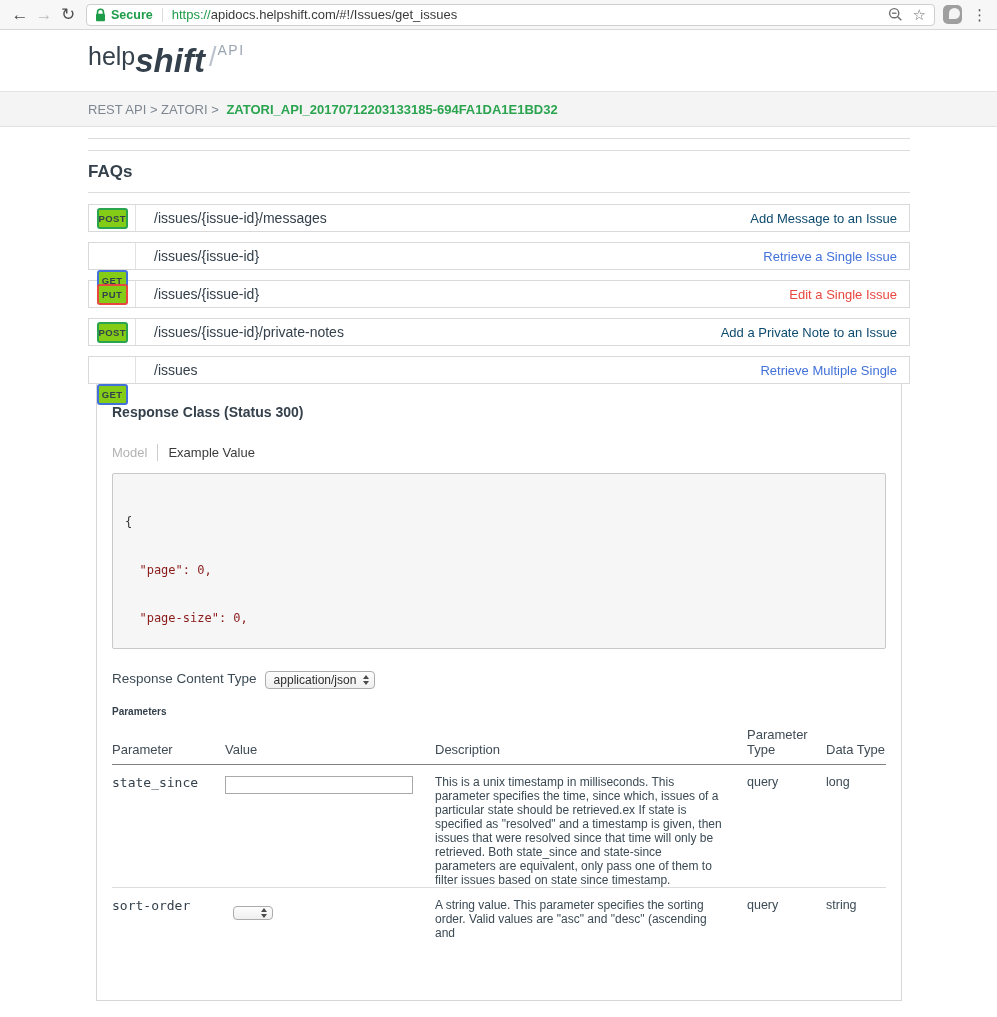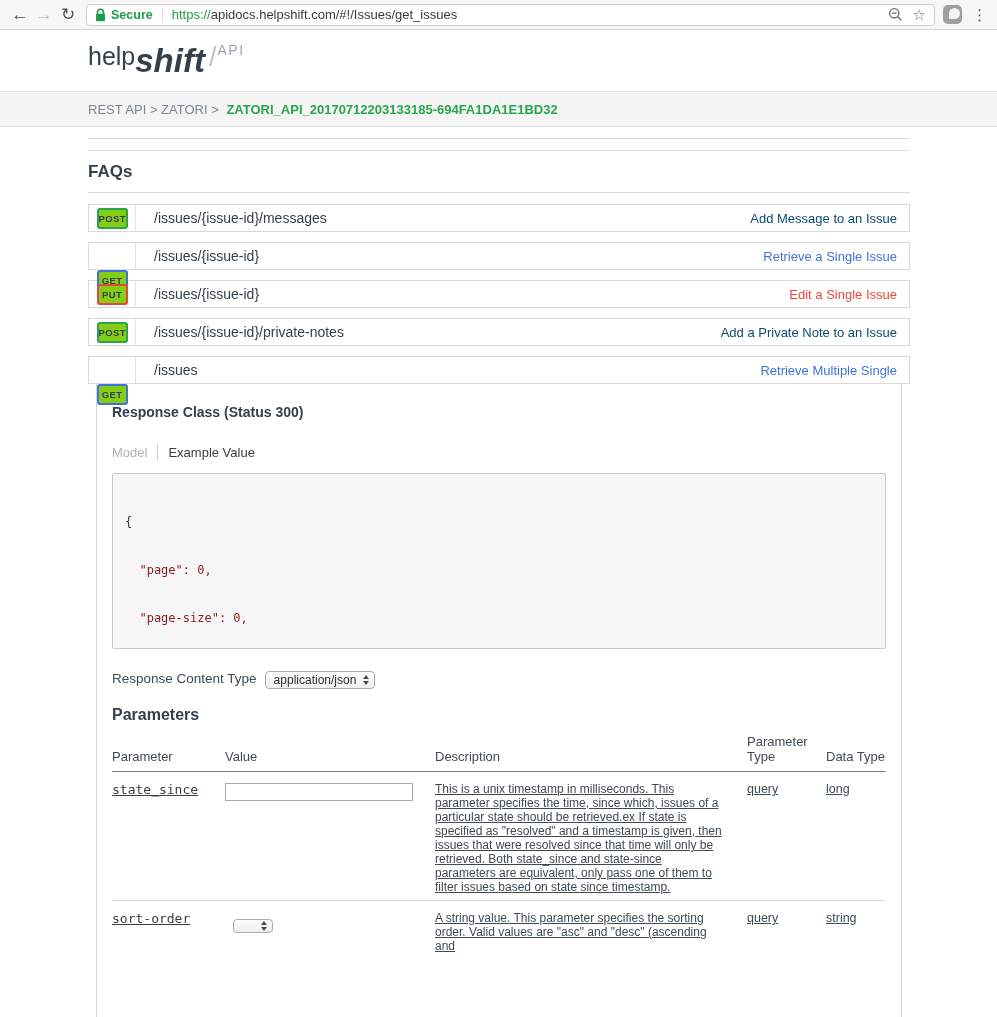--- a/index.html
+++ b/index.html
@@ -91,28 +91,28 @@
     border-radius: 4px; background: linear-gradient(#fdfdfd, #efefef);
     padding: 1px 5px 1px 8px; margin-left: 8px; font-size: 12px; color: #2f2f2f;
     cursor: pointer; }
   .updown { display: inline-flex; flex-direction: column; margin-left: 7px; }
   .tri-up { width: 0; height: 0; border-left: 3.5px solid transparent;
     border-right: 3.5px solid transparent; border-bottom: 4.5px solid #4a4a4a; margin-bottom: 2px; }
   .tri-down { width: 0; height: 0; border-left: 3.5px solid transparent;
     border-right: 3.5px solid transparent; border-top: 4.5px solid #4a4a4a; }
   .select-box.small { padding-left: 20px; }
 
-  .params-title { margin-top: 17px; font-size: 16px; font-weight: 700; color: #34404b; }
+  .params-title { margin-top: 17px; font-size: 10px; font-weight: 700; color: #34404b; }
 
   .param-grid { display: grid; grid-template-columns: 113px 210px 312px 79px 1fr;
     margin-top: 10px; }
   .pg-head { display: contents; }
   .pg-head > div { font-size: 13px; color: #3f4b55; padding-bottom: 7px;
     border-bottom: 1px solid #808080; display: flex; align-items: flex-end; }
-  .pg-row > div { padding-top: 10px; padding-bottom: 6px; border-bottom: 1px solid #ddd; text-decoration: underline; }
+  .pg-row > div { padding-top: 10px; padding-bottom: 0; border-bottom: 1px solid #ddd; }
   .pg-row { display: contents; }
   .pg-row.last > div { border-bottom: none; }
   .p-name { font-family: "DejaVu Sans Mono", "Liberation Mono", monospace;
     font-size: 13px; color: #34404b; }
   .p-desc { font-size: 12px; line-height: 14px; color: #3b4a54; padding-right: 22px; }
   .p-type { font-size: 12.5px; color: #3b4a54; }
   .value-input { width: 188px; height: 18px; border: 1px solid #a9a9a9; background: #fff;
     font-size: 12px; padding: 0 4px; font-family: "Liberation Sans", sans-serif; }
 
   .lock-svg, .zoom-svg { display: block; }

